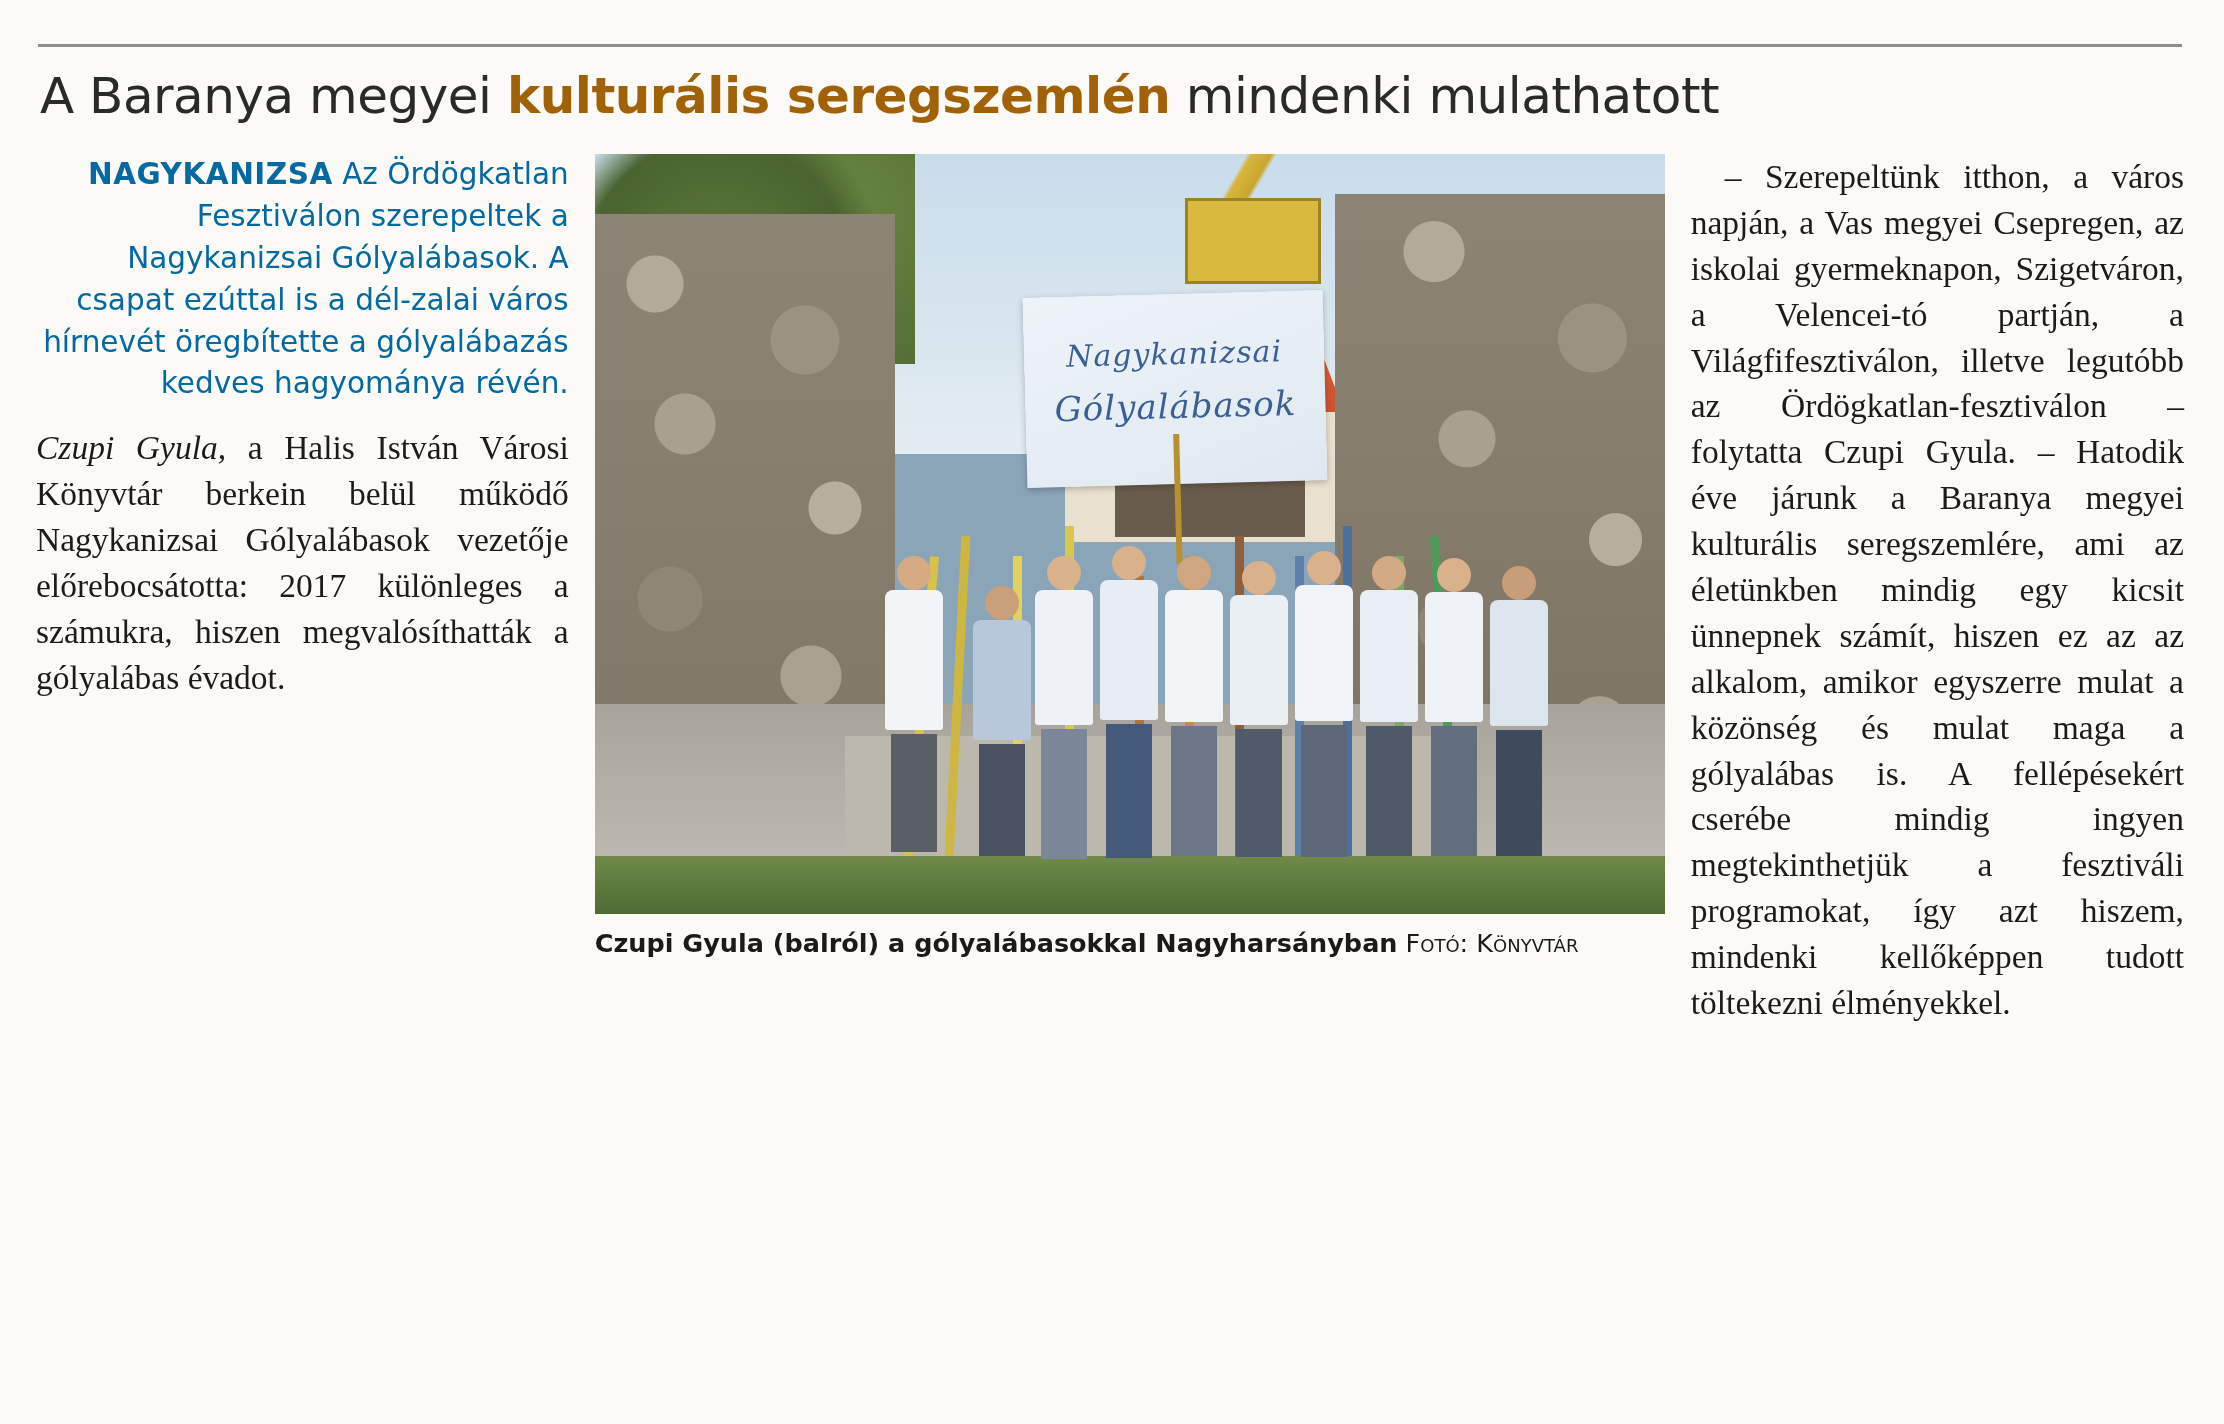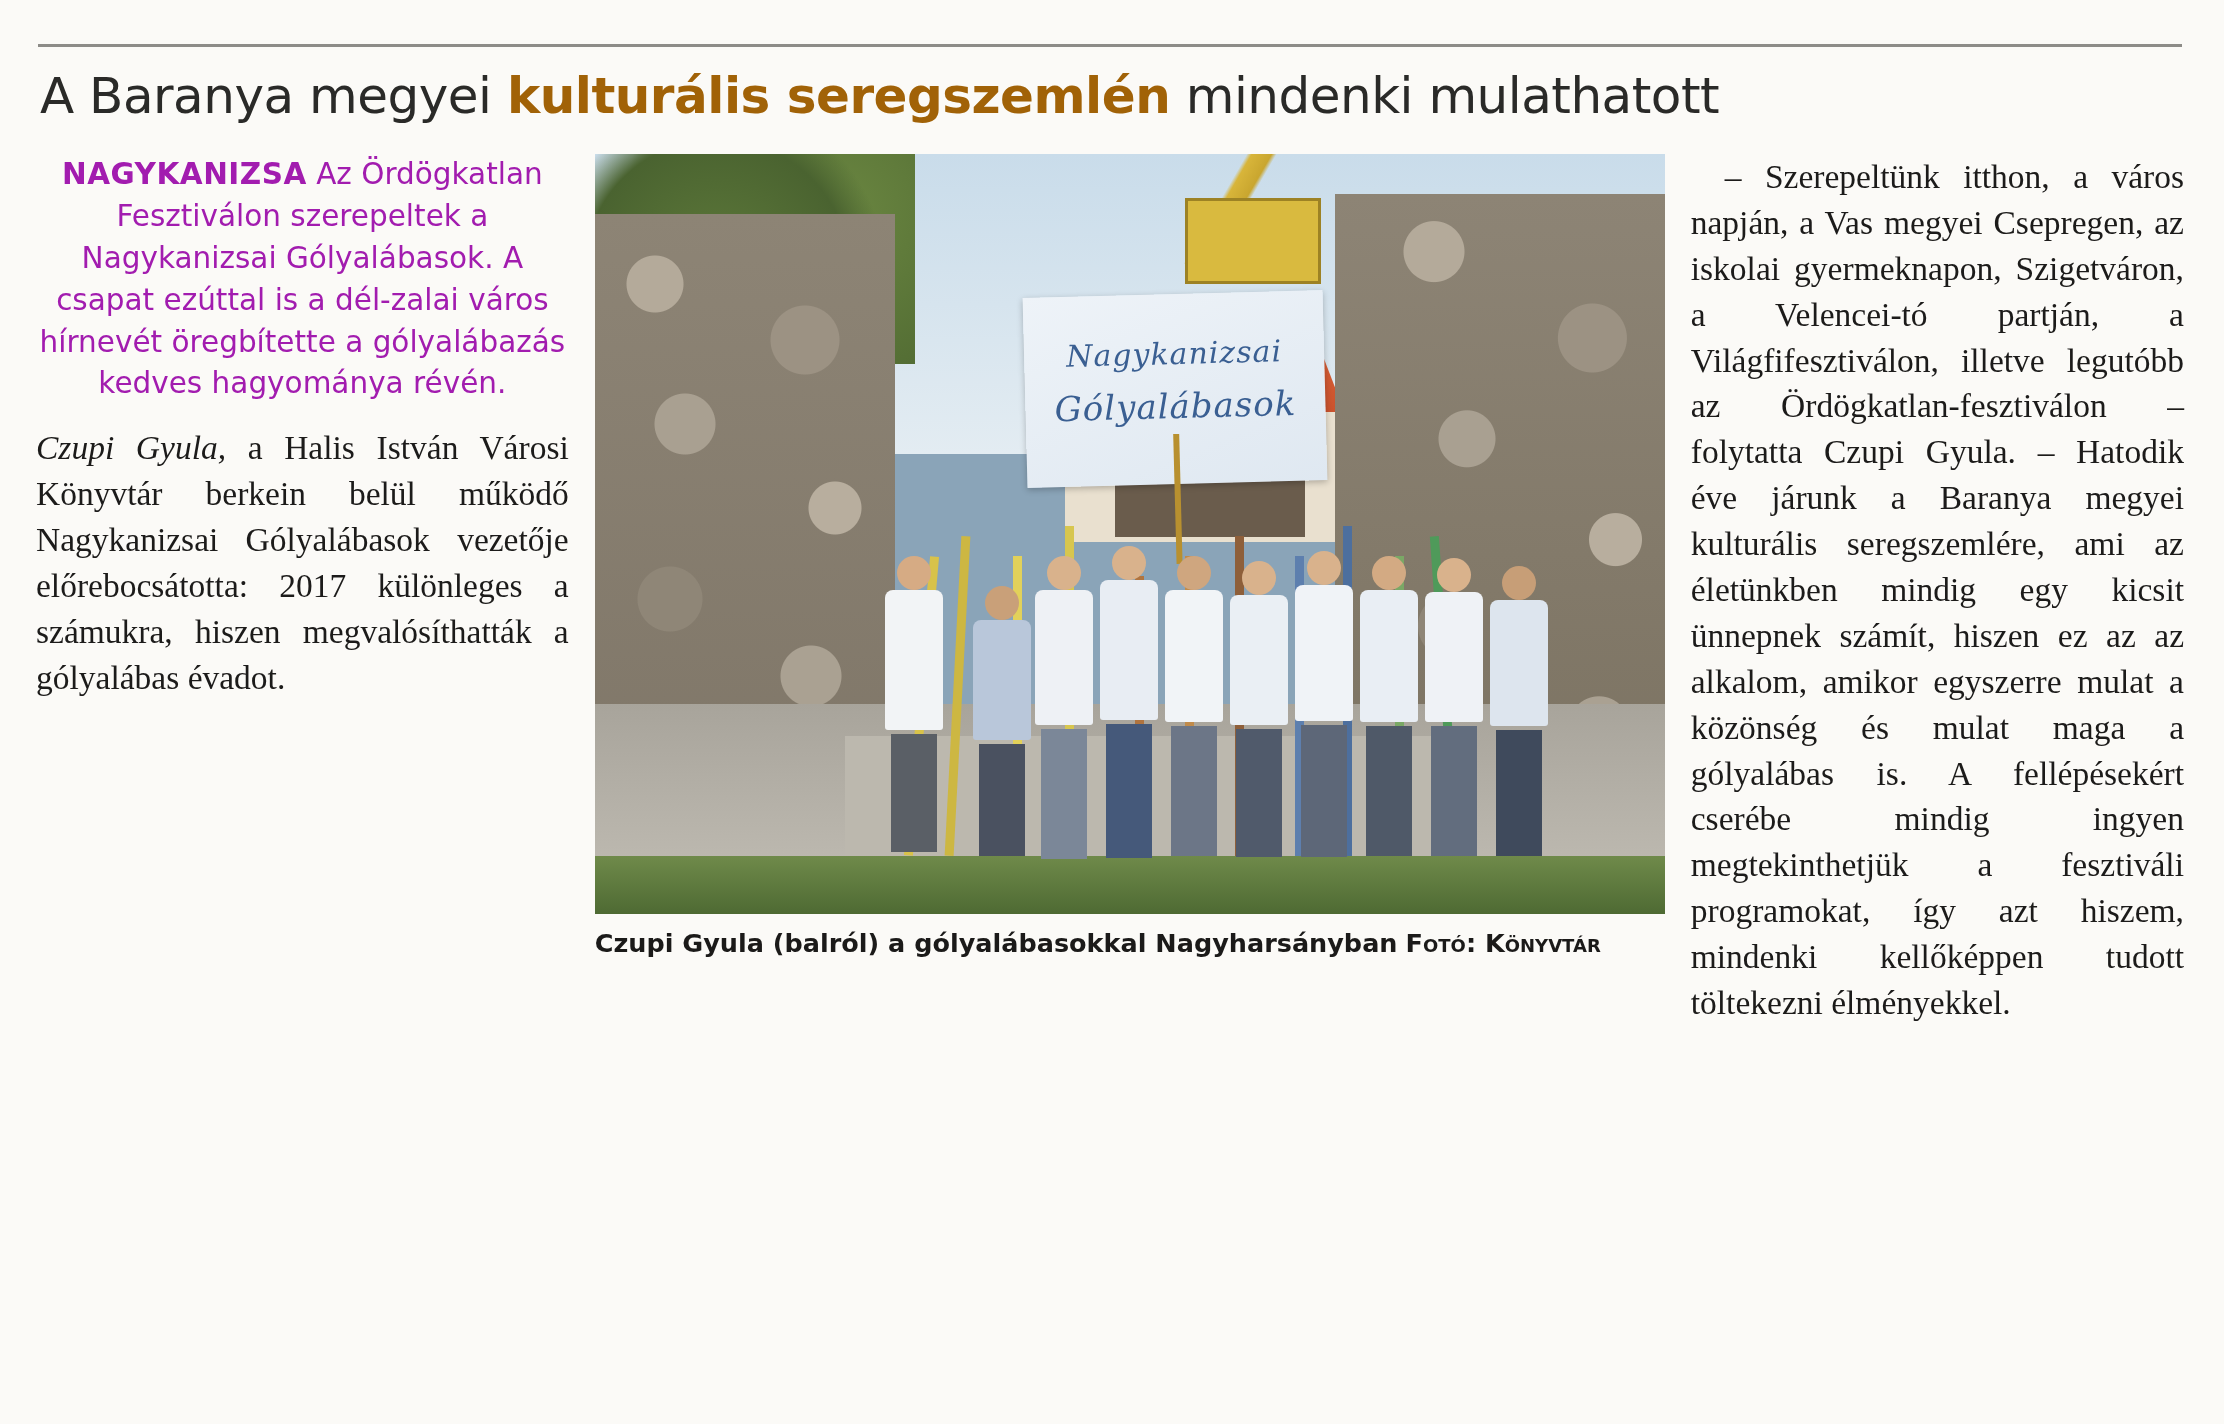--- a/index.html
+++ b/index.html
@@ -58,22 +58,22 @@
     position:relative;
   }
   .col.mid { width:1070px; display:flex; flex-direction:column; }
   .col.right { width:500px; }
 
   
   .lead {
     font-family:"DejaVu Sans", sans-serif;
     font-size:29.5px;
     line-height:1.42;
-    text-align:center;
-    color:#a21caf;
+    text-align:right;
+    color:#0369a1;
   }
   .lead .kicker {
     font-weight:bold;
     letter-spacing:0.5px;
   }
 
   .serif-body {
     font-family:"Liberation Serif", serif;
     font-size:33.5px;
     line-height:1.37;
@@ -95,21 +95,21 @@
     background:#8aa4b8;
   }
   .caption {
     font-family:"DejaVu Sans", sans-serif;
     font-size:25.5px;
     margin-top:14px;
     color:#1b1a19;
     line-height:1.2;
   }
   .caption b { font-weight:bold; }
-  .caption .credit { font-variant:small-caps; font-weight:bold; }
+  .caption .credit { font-variant:small-caps; font-weight:normal; }
 
   .mid-cols {
     display:flex; gap:26px; margin-top:26px;
   }
   .mid-cols .mc { width:522px; }
 
   .sign {
     font-family:"DejaVu Sans", sans-serif;
     font-weight:bold;
     font-size:30px;

